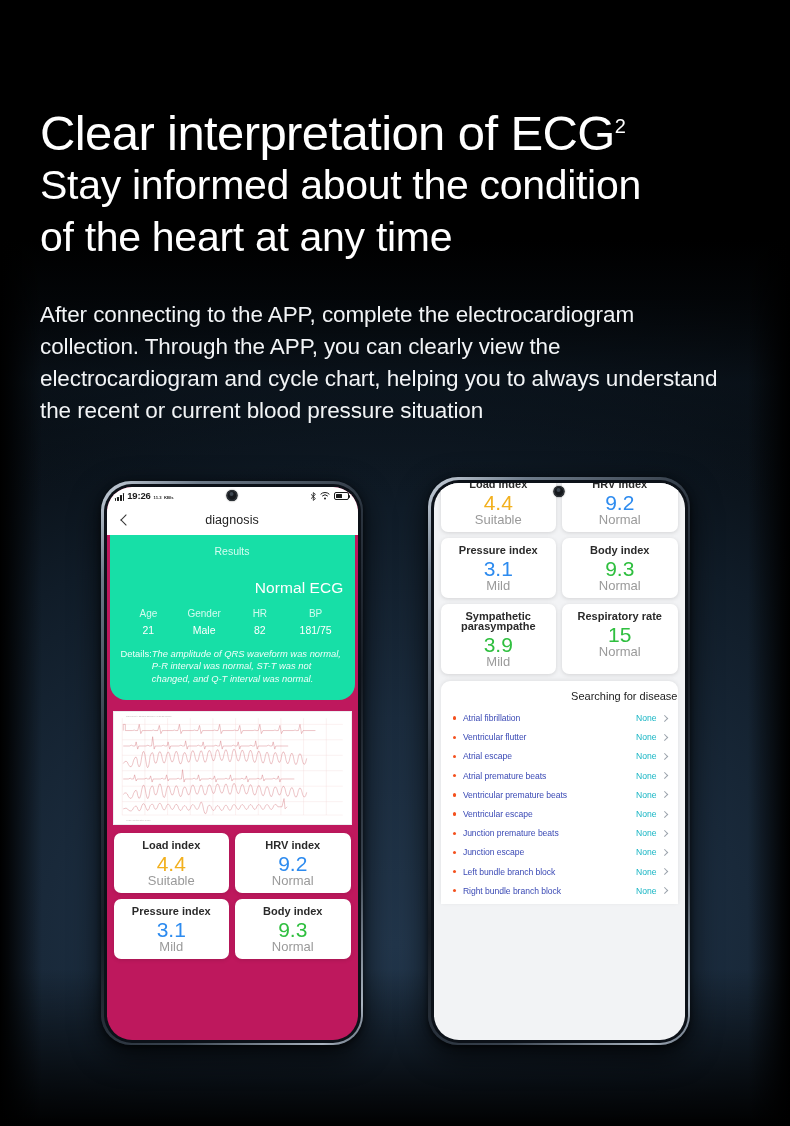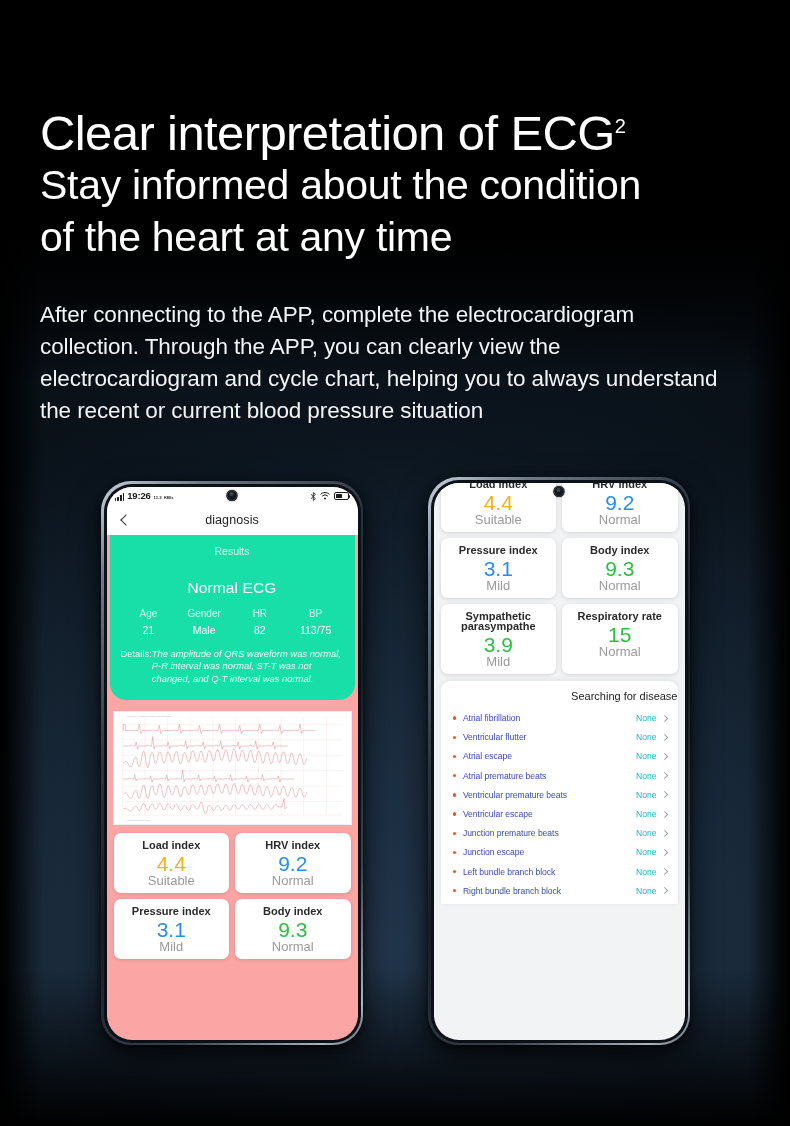--- a/index.html
+++ b/index.html
@@ -52,21 +52,21 @@
     position:absolute; inset:0; border-radius:30px;
     background:linear-gradient(135deg,#c9d2dc 0%,#6e7b8a 12%,#2b343f 35%,#161c24 55%,#39434f 78%,#aab4c0 95%,#5c6775 100%);
     box-shadow:0 10px 30px rgba(0,0,0,0.75), 0 2px 6px rgba(0,0,0,0.6);
   }
   .phone .frame-in {
     position:absolute; inset:2.5px; border-radius:28px;
     background:#0c1118;
   }
   .screen {
     position:absolute; inset:5.5px; border-radius:25px;
-    overflow:hidden; background:#fca5a5;
+    overflow:hidden; background:#be185d;
   }
   .punch {
     position:absolute; width:11px; height:11px; border-radius:50%;
     background:#15181c; box-shadow:inset 0 0 0 1.3px #2e3338, 0 0 1.5px rgba(0,0,0,.8);
     left:50%; transform:translateX(-50%); z-index:40;
   }
   .punch .lens {
     position:absolute; left:2.6px; top:2.2px; width:4px; height:4px;
     border-radius:50%; background:#3d4650;
   }
@@ -110,21 +110,21 @@
   }
   .navbar .title { font-size:12.5px; color:#222; letter-spacing:.1px; }
 
   
   .results {
     margin:0 3px; background:#17DFA7;
     border-radius:0 0 16px 16px;
     padding:10px 11px 15px; color:#fff;
   }
   .results .rtitle { text-align:center; font-size:10.5px; color:#d5fdf1; margin-bottom:22px; }
-  .results .rmain { text-align:center; font-size:15.5px; margin-bottom:11px; letter-spacing:.1px; }
+  .results .rmain { text-align:right; font-size:15.5px; margin-bottom:11px; letter-spacing:.1px; }
   .rtable { width:100%; }
   .rtable .row { display:flex; }
   .rtable .cell { flex:1; text-align:center; }
   .rtable .hd { font-size:10px; color:#d2fbef; padding-bottom:5px; }
   .rtable .vl { font-size:10.5px; color:#fff; }
   .details { display:flex; margin-top:12px; font-size:9.4px; line-height:12.6px; color:#f0fffa; }
   .details .dlabel { white-space:nowrap; }
   .details .dtext { flex:1;font-style:italic; }
 
   
@@ -227,21 +227,21 @@
         <div class="row">
           <div class="cell hd">Age</div>
           <div class="cell hd">Gender</div>
           <div class="cell hd">HR</div>
           <div class="cell hd">BP</div>
         </div>
         <div class="row">
           <div class="cell vl">21</div>
           <div class="cell vl">Male</div>
           <div class="cell vl">82</div>
-          <div class="cell vl">113/75</div>
+          <div class="cell vl">181/75</div>
         </div>
       </div>
       <div class="details">
         <span class="dlabel">Details:</span>
         <span class="dtext">The amplitude of QRS waveform was normal, P-R interval was normal, ST-T was not changed, and Q-T interval was normal.</span>
       </div>
     </div>
 
     <div class="ecg-wrap">
       <svg viewBox="0 0 230 108" preserveAspectRatio="none">

